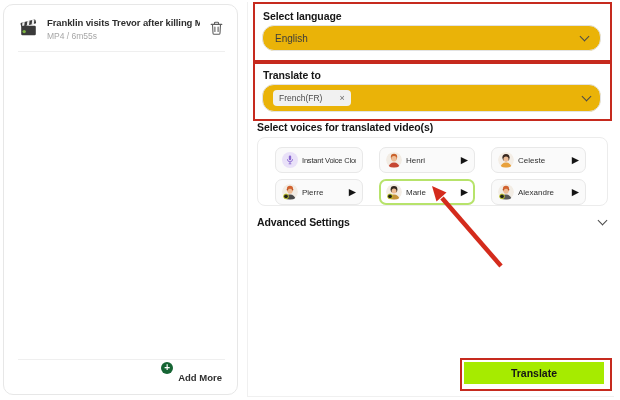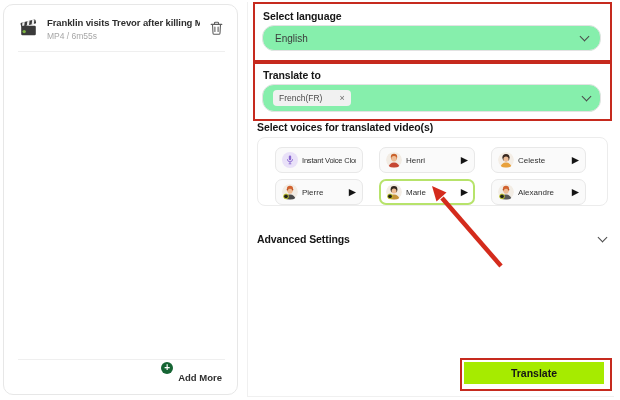--- a/index.html
+++ b/index.html
@@ -37,40 +37,40 @@
   .ann{border:2.5px solid var(--annotation-red,#c62a1e);background:transparent;pointer-events:none;}
   #ann-source{left:253px;top:2px;width:355px;height:56px;}
   #ann-target{left:253px;top:62px;width:355px;height:55px;}
   #ann-translate{left:460px;top:358px;width:148px;height:29px;}
 
   .sec-label{font-size:10.5px;font-weight:700;color:#161616;letter-spacing:-0.1px;}
   #lbl-source{left:263px;top:10px;}
   #lbl-target{left:263px;top:69px;}
   #lbl-voices{left:257px;top:121px;}
 
-  .select{border:1px solid #e3e3e3;border-radius:12px;background:#86efac;display:flex;align-items:center;cursor:pointer;}
+  .select{border:1px solid #e3e3e3;border-radius:12px;background:#eab308;display:flex;align-items:center;cursor:pointer;}
   #sel-source{left:262px;top:25px;width:339px;height:26px;padding:0 12px;font-size:10px;color:#3c3c3c;box-sizing:border-box;}
   #sel-target{left:262px;top:84px;width:339px;height:28px;padding:0 10px;box-sizing:border-box;}
   .chev{display:inline-block;width:6px;height:6px;border-right:1.4px solid #4a4a4a;border-bottom:1.4px solid #4a4a4a;
     transform:rotate(45deg);margin-left:auto;margin-top:-3px;flex:0 0 auto;}
   .tag{background:#f1f1f1;border-radius:4px;padding:3px 6px;font-size:8.5px;color:#4a4a4a;display:flex;align-items:center;gap:17px;}
   .tag-x{color:#6d6d6d;font-size:9px;line-height:1;cursor:pointer;}
 
   
   #voices-box{left:257px;top:137px;width:351px;height:69px;border:1px solid #ececec;border-radius:8px;box-sizing:border-box;background:#fff;}
   .voices-grid{display:grid;grid-template-columns:88px 96px 95px;column-gap:16px;row-gap:6px;padding:9px 0 0 17px;}
   .voice{height:26px;display:flex;align-items:center;gap:4px;padding:0 6px;background:#fafafa;border:1px solid #e8e8e8;
     border-radius:7px;font-size:8px;color:#2f2f2f;box-sizing:border-box;cursor:pointer;}
   .voice .vname{flex:1;white-space:nowrap;overflow:hidden;text-align:left;}
   .voice .play{font-size:9.5px;color:#141414;background:none;border:none;padding:0;cursor:pointer;line-height:1;}
   .voice.selected{border:2px solid var(--selected-voice-border,#b7e36b);background:#fff;padding:0 5px;}
   .avatar{flex:0 0 auto;display:inline-flex;}
 
   
-  #advanced{left:257px;top:233px;width:349px;display:flex;justify-content:space-between;align-items:center;cursor:pointer;background:none;border:none;padding:0;}
+  #advanced{left:257px;top:216px;width:349px;display:flex;justify-content:space-between;align-items:center;cursor:pointer;background:none;border:none;padding:0;}
   #advanced .chev{margin-left:0;}
   #translate-btn{left:464px;top:362px;width:140px;height:22px;background:var(--translate-button-green,#a6eb00);
     display:flex;align-items:center;justify-content:center;font-size:10.5px;font-weight:700;color:#151515;
     border:none;cursor:pointer;font-family:inherit;}
   .arrow-overlay{left:0;top:0;width:620px;height:400px;pointer-events:none;}
 </style>
 </head>
 <body>
 
 <div class="abs left-card">

